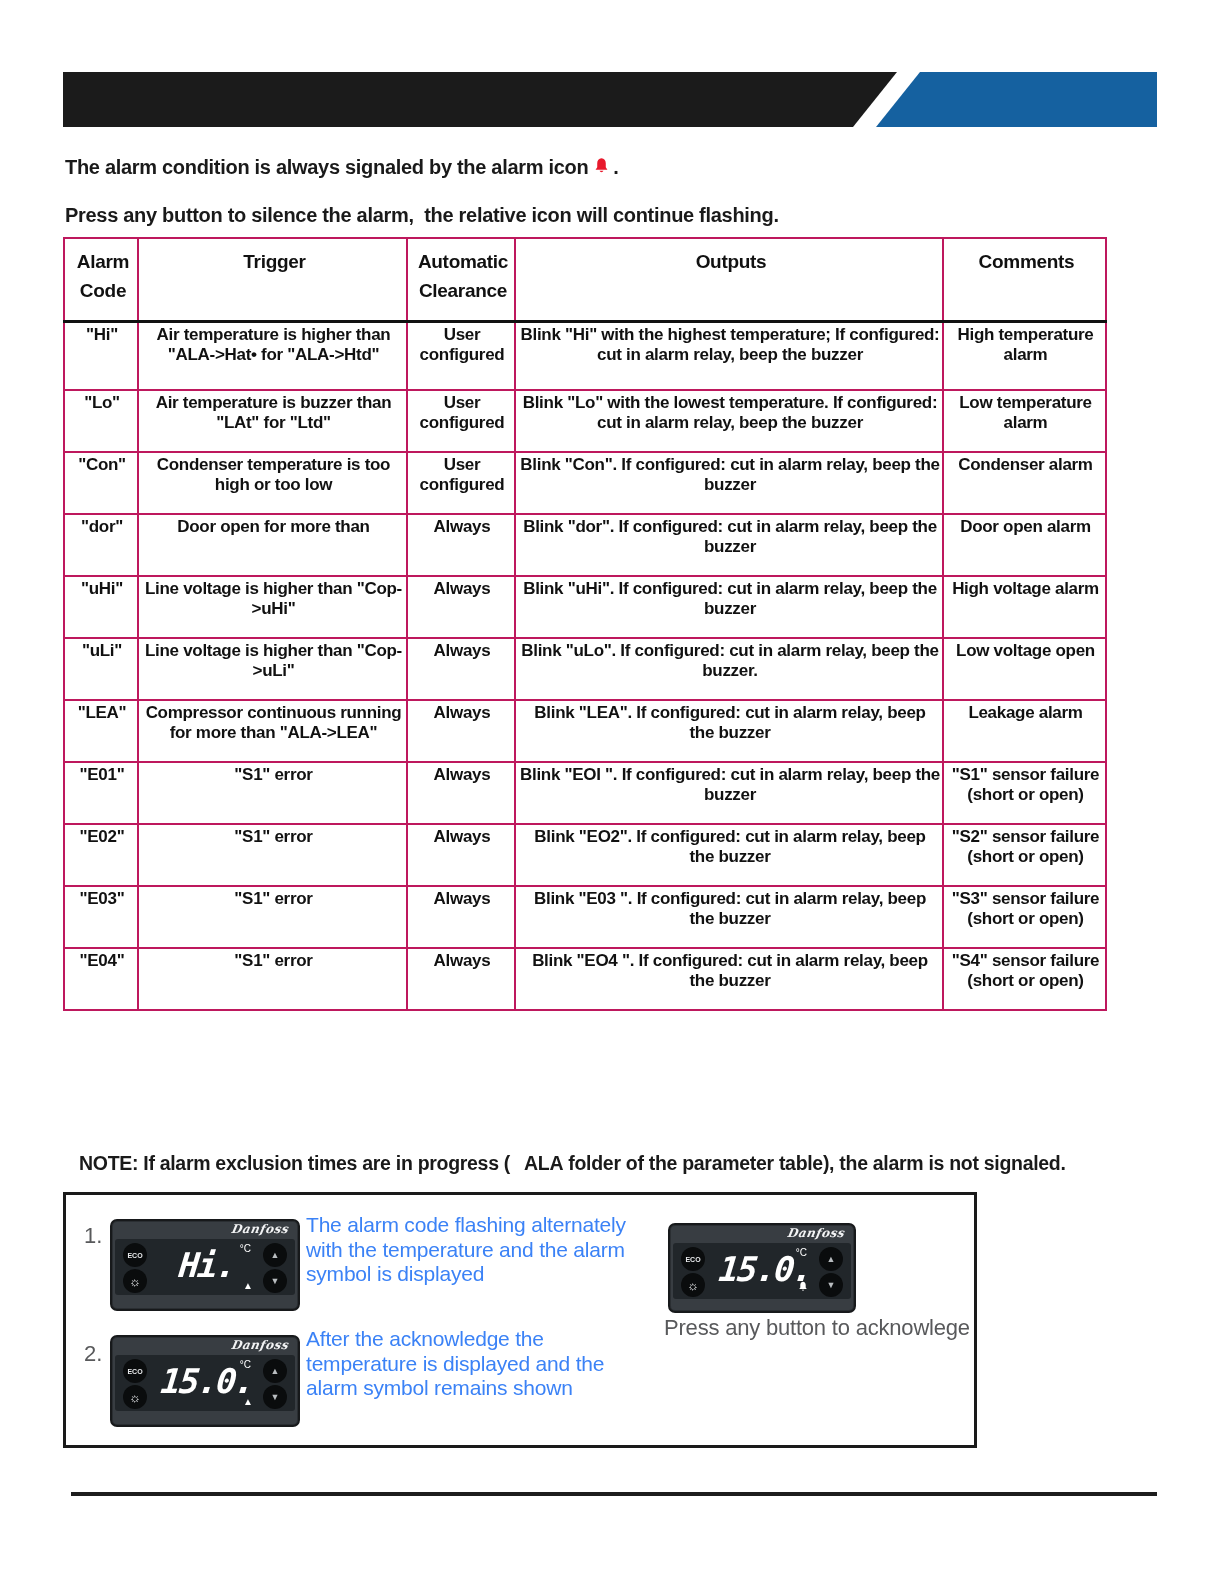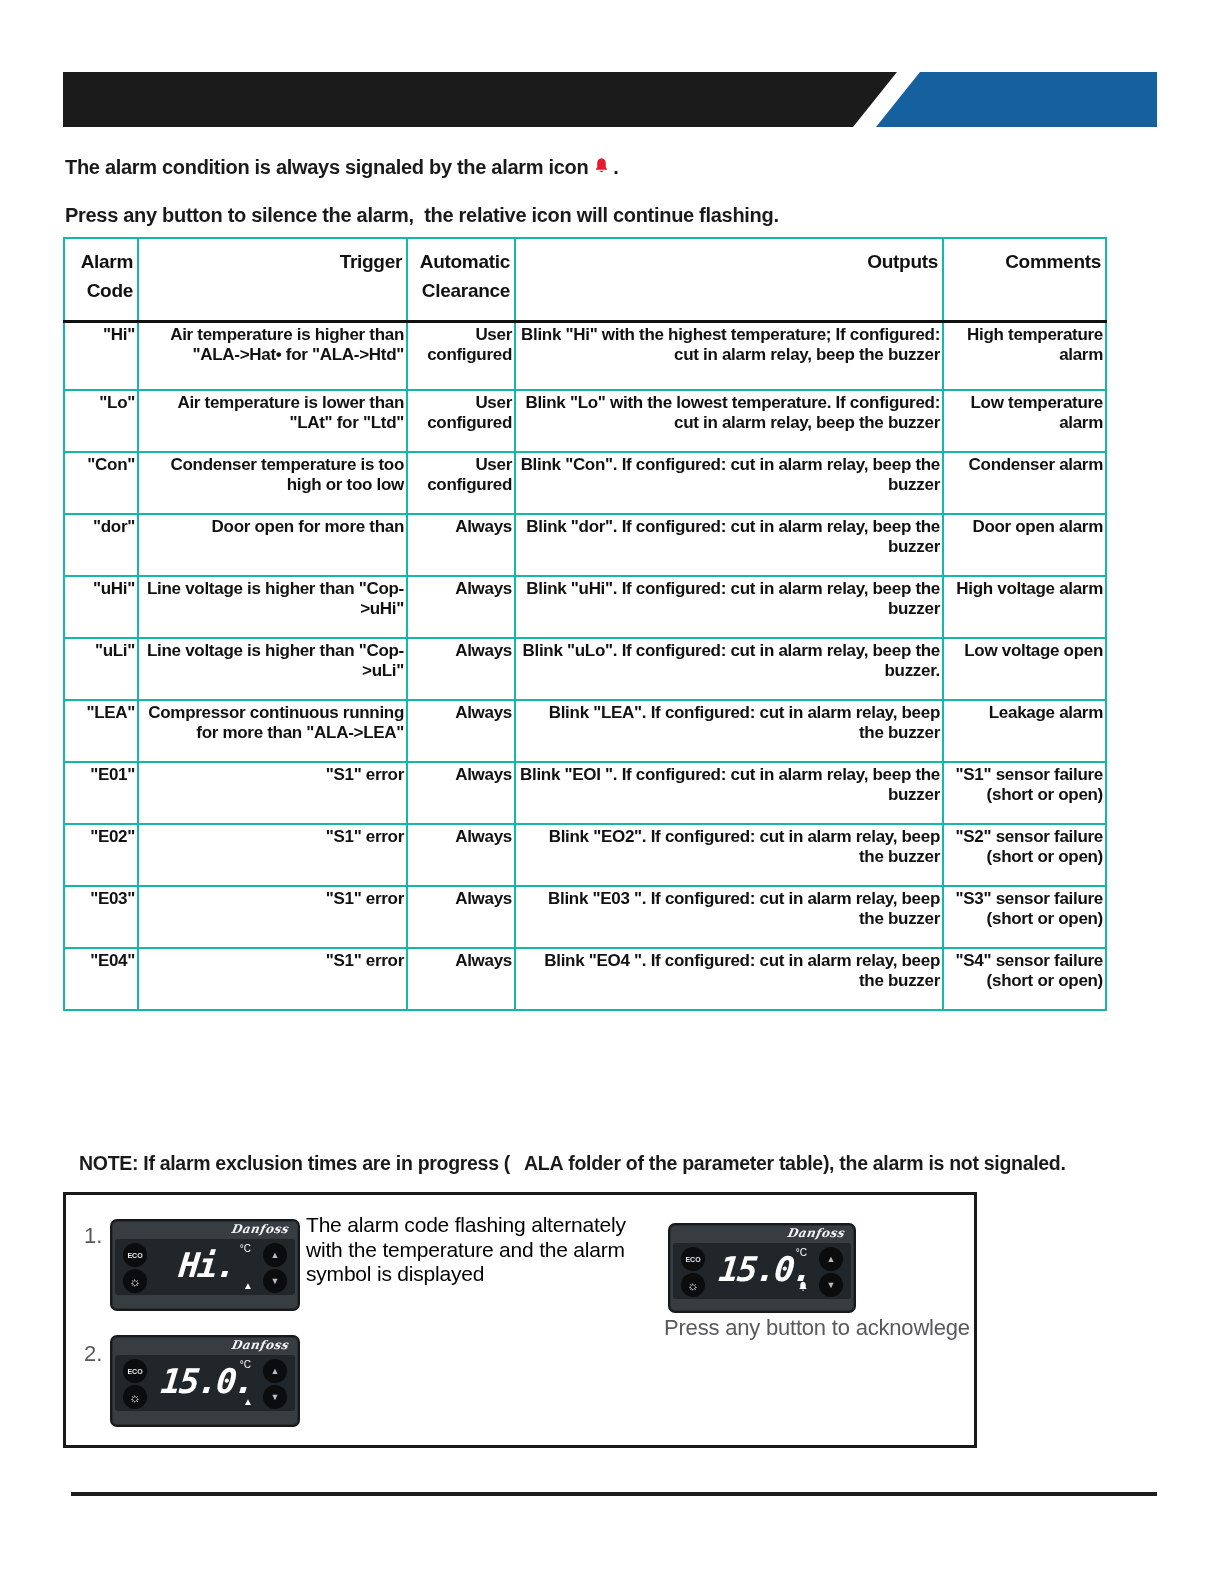--- a/index.html
+++ b/index.html
@@ -25,21 +25,21 @@
   .intro { top:156px; }
   .silence { top:204px; }
   .bell-inline { display:inline-block; vertical-align:-2px; margin:0 2px 0 4px; }
   
   table.alarm {
     position:absolute; left:63px; top:237px; width:1042px;
     border-collapse:collapse; table-layout:fixed;
     border:2px solid #111;
   }
   table.alarm th, table.alarm td {
-    border:2px solid #14b8a6; vertical-align:top; text-align:right;
+    border:2px solid #be185d; vertical-align:top; text-align:center;
     font-weight:700; letter-spacing:-0.3px; overflow:hidden;
   }
   table.alarm th {
     font-size:19px; padding:8px 4px 4px 8px; line-height:1.55;
     border-bottom:3px solid #111;
   }
   table.alarm td { font-size:17px; line-height:1.18; padding:2px 2px 2px 4px; }
   thead tr { height:83px; }
   tbody tr { height:62px; }
   tbody tr:first-child { height:69px; }
@@ -53,21 +53,21 @@
     letter-spacing:-0.3px; color:#1a1a1a;
   }
   .note b { font-weight:900;margin-left:14px; }
   .ack-box {
     position:absolute; left:63px; top:1192px; width:914px; height:256px;
     border:3px solid #1a1a1a; background:#fff;
   }
   .step-num { position:absolute; font-size:22px; color:#58595b; }
   .step-text {
     position:absolute; width:352px; font-size:21px; line-height:1.17;
-    color:#000000; letter-spacing:-0.2px;
+    color:#3b82f6; letter-spacing:-0.2px;
   }
   .caption { position:absolute; font-size:22px; color:#58595b; letter-spacing:-0.2px; }
   
   .display-unit {
     position:absolute; width:190px; height:92px; background:#383d42;
     border-radius:7px; border:2px solid #17191b; box-shadow:0 0 0 1px #2a2e32 inset;
   }
   .display-unit .brand {
     position:absolute; top:1px; right:9px; color:#f2f3f4; font-size:12px;
     font-family:"DejaVu Serif", serif; font-style:italic; font-weight:700;
@@ -136,21 +136,21 @@
     <tbody>
         <tr>
           <td>"Hi"</td>
           <td>Air temperature is higher than "ALA-&gt;Hat• for "ALA-&gt;Htd"</td>
           <td>User configured</td>
           <td>Blink "Hi" with the highest temperature; If configured: cut in alarm relay, beep the buzzer</td>
           <td>High temperature alarm</td>
         </tr>
         <tr>
           <td>"Lo"</td>
-          <td>Air temperature is lower than "LAt" for "Ltd"</td>
+          <td>Air temperature is buzzer than "LAt" for "Ltd"</td>
           <td>User configured</td>
           <td>Blink "Lo" with the lowest temperature. If configured: cut in alarm relay, beep the buzzer</td>
           <td>Low temperature alarm</td>
         </tr>
         <tr>
           <td>"Con"</td>
           <td>Condenser temperature is too high or too low</td>
           <td>User configured</td>
           <td>Blink "Con". If configured: cut in alarm relay, beep the buzzer</td>
           <td>Condenser alarm</td>
@@ -278,18 +278,19 @@
         <div class="ind">▲</div>
         <div class="btn up">
             <span>▲</span>
           </div>
         <div class="btn down">
             <span>▼</span>
           </div>
       </div>
     </div>
 
+    <p class="step-text" style="left:240px; top:132px;">After the acknowledge the temperature is displayed and the alarm symbol remains  shown</p>
 
   </div>
 
   <div class="bottom-rule"></div>
 
 </div>
 
 </body></html>

